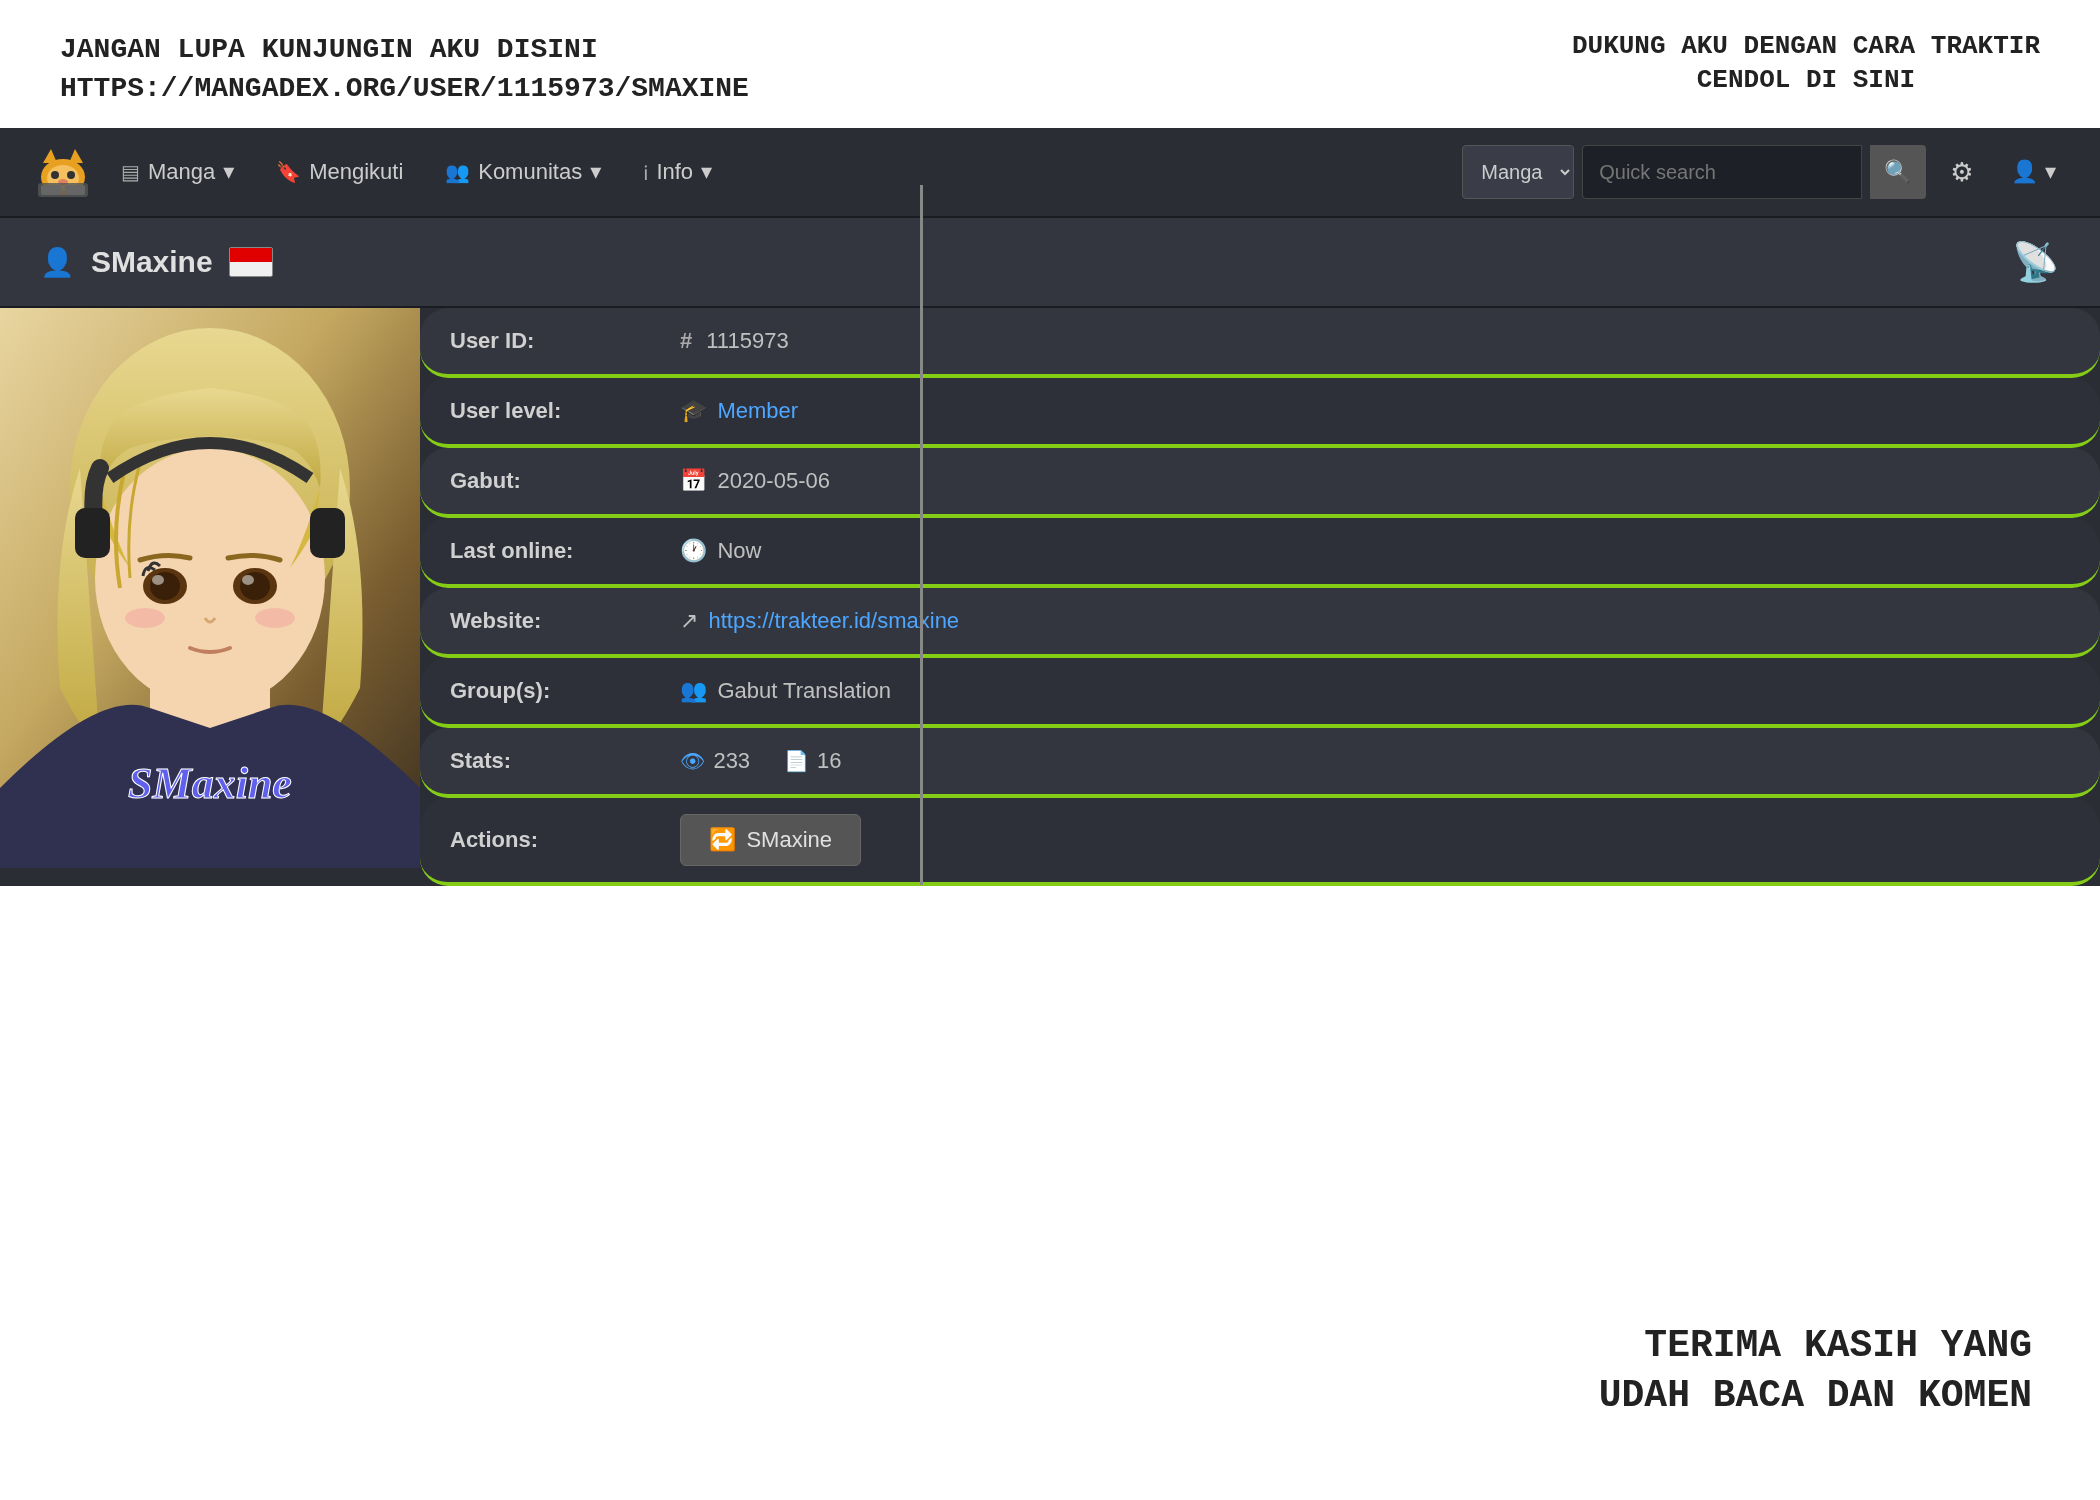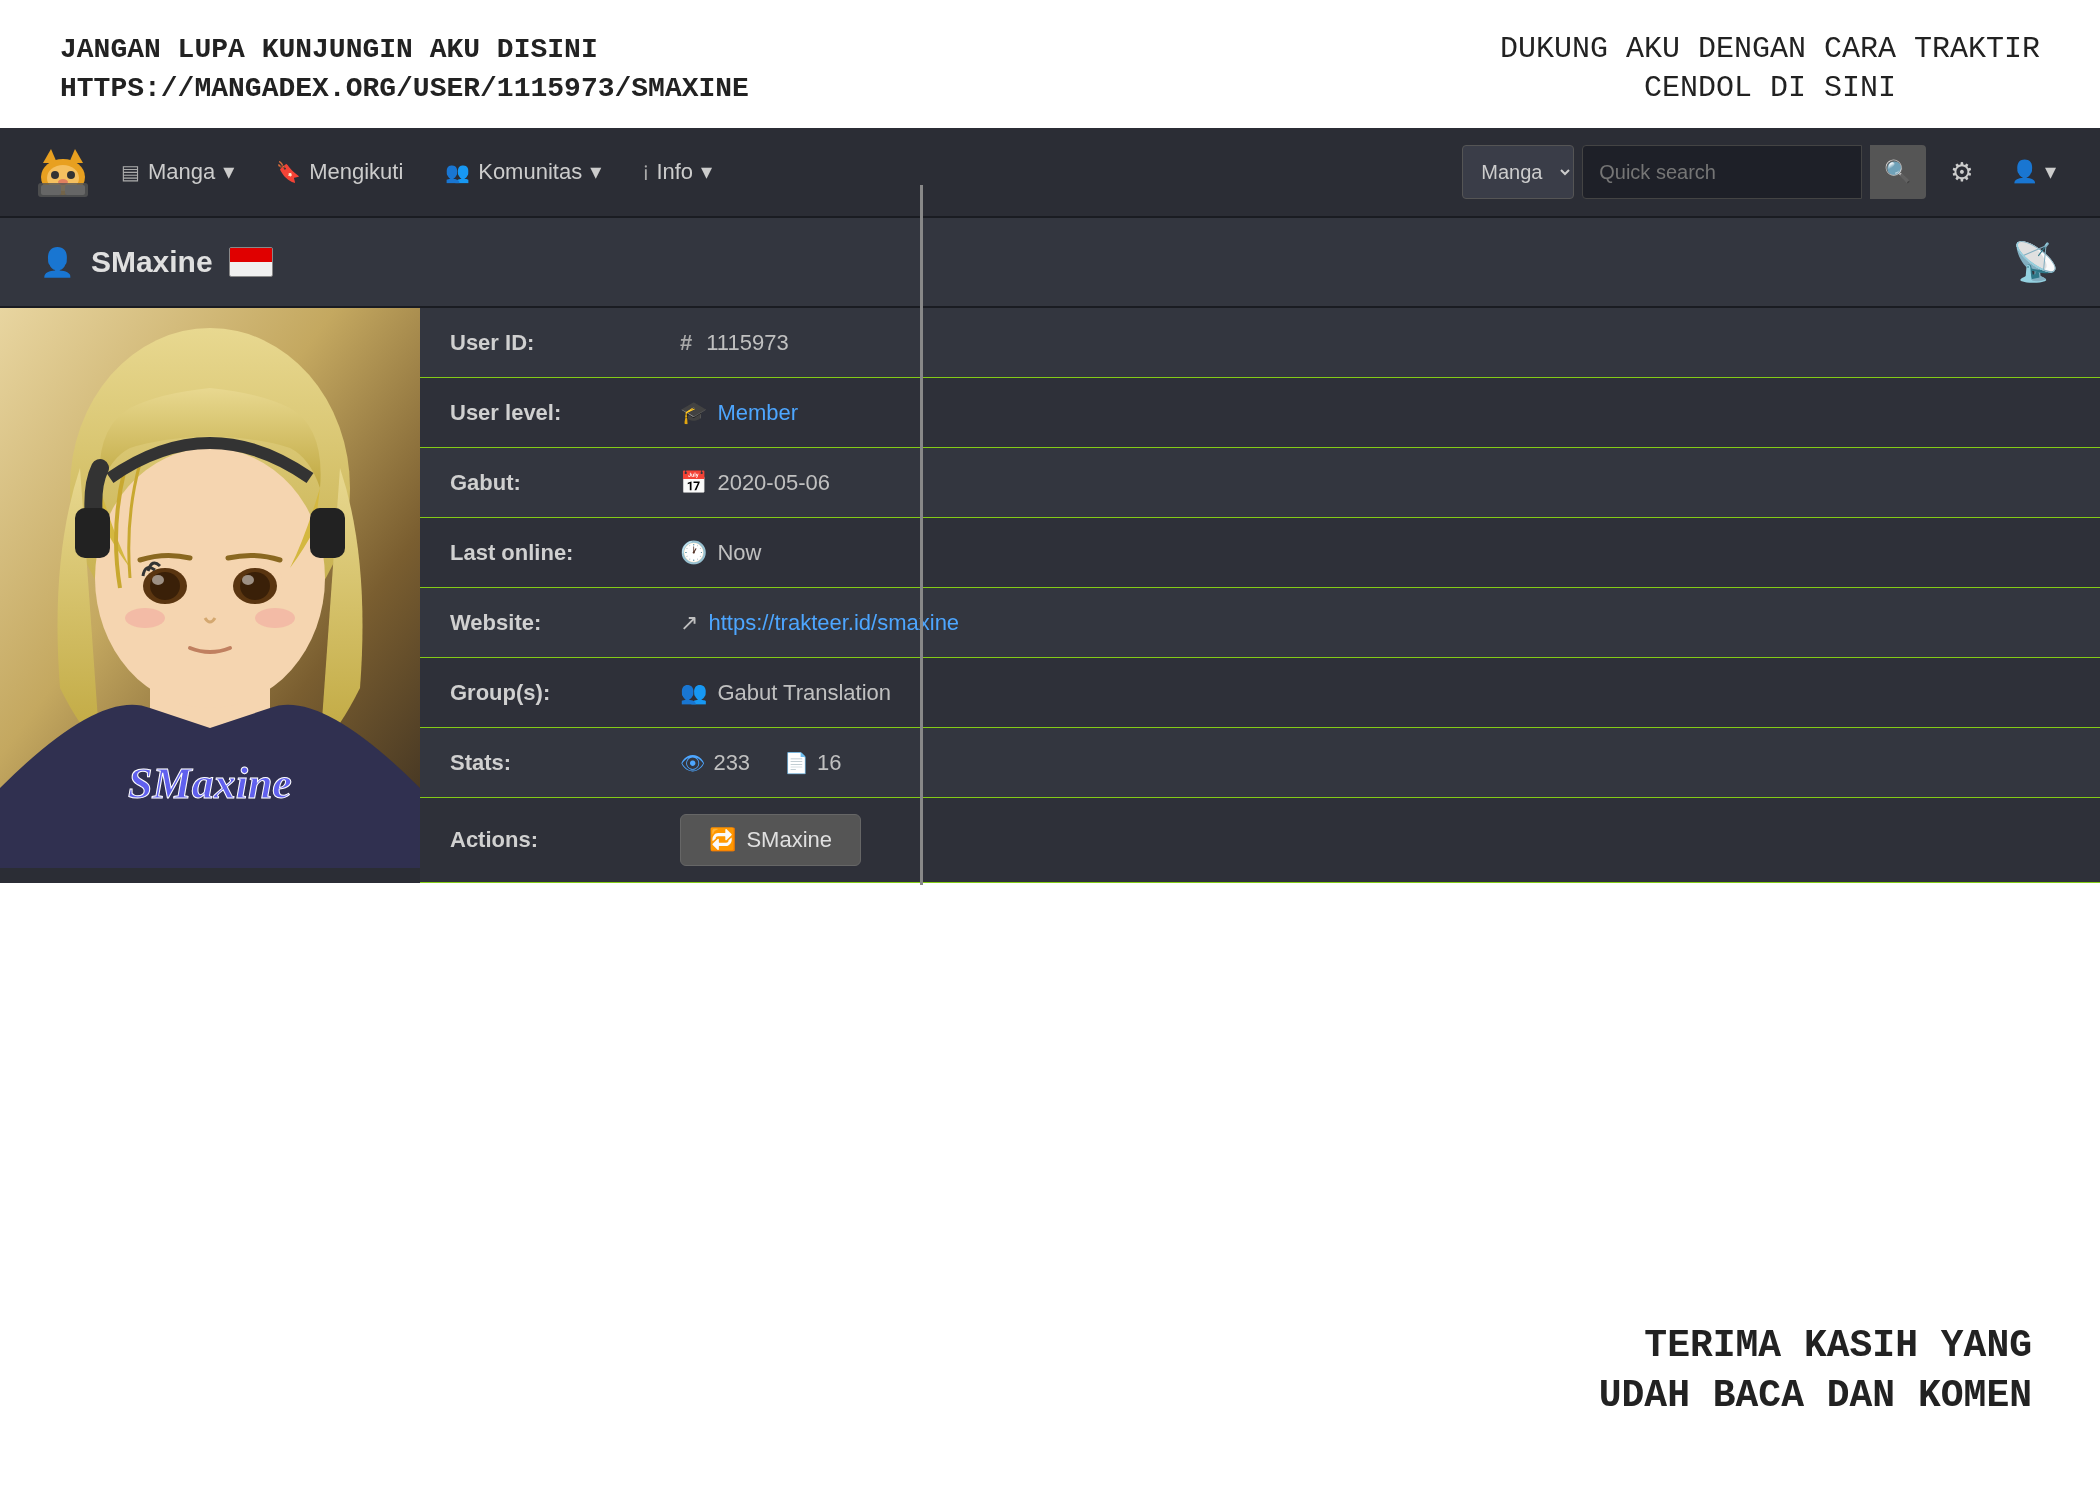--- a/index.html
+++ b/index.html
@@ -26,22 +26,22 @@
       font-weight: bold;
       font-size: 28px;
       color: #222;
       text-transform: uppercase;
       line-height: 1.4;
       max-width: 700px;
     }
 
     .annotation-right {
       font-family: 'Courier New', monospace;
-      font-weight: normal;
-      font-size: 30px;
+      font-weight: bold;
+      font-size: 26px;
       color: #222;
       text-transform: uppercase;
       line-height: 1.3;
       text-align: center;
       max-width: 800px;
       margin-left: 43px;
     }
 
     
     .navbar {
@@ -205,22 +205,23 @@
 
     
     .info-table {
       flex: 1;
       background: #2b2d35;
     }
 
     .info-row {
       display: flex;
       align-items: center;
-      border-bottom: 1px solid #84cc16;
+      border-bottom: 4px solid #84cc16;
       min-height: 70px;
+      border-radius: 28px;
     }
 
     .info-row:nth-child(odd) { background: #33363f; }
     .info-row:nth-child(even) { background: #2e3039; }
 
     .info-label {
       width: 240px;
       padding: 16px 30px;
       color: #d0d0d0;
       font-size: 22px;

